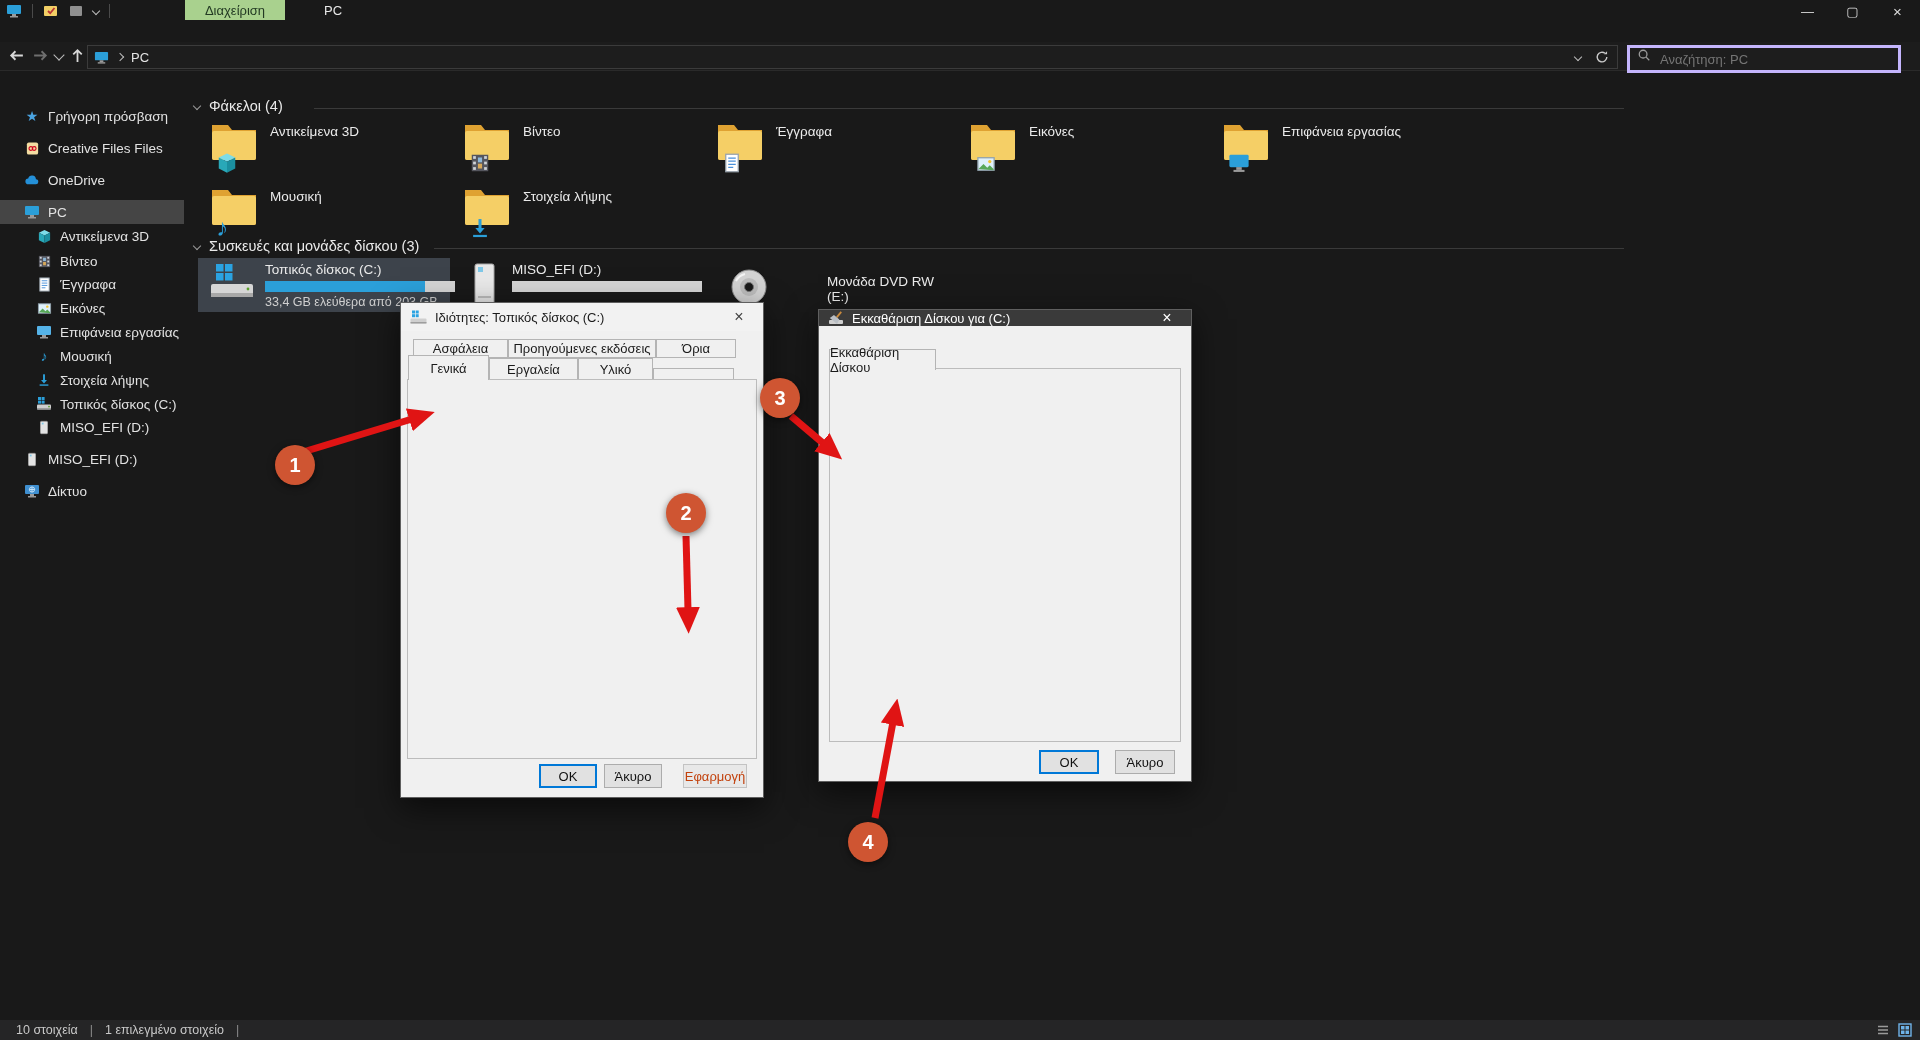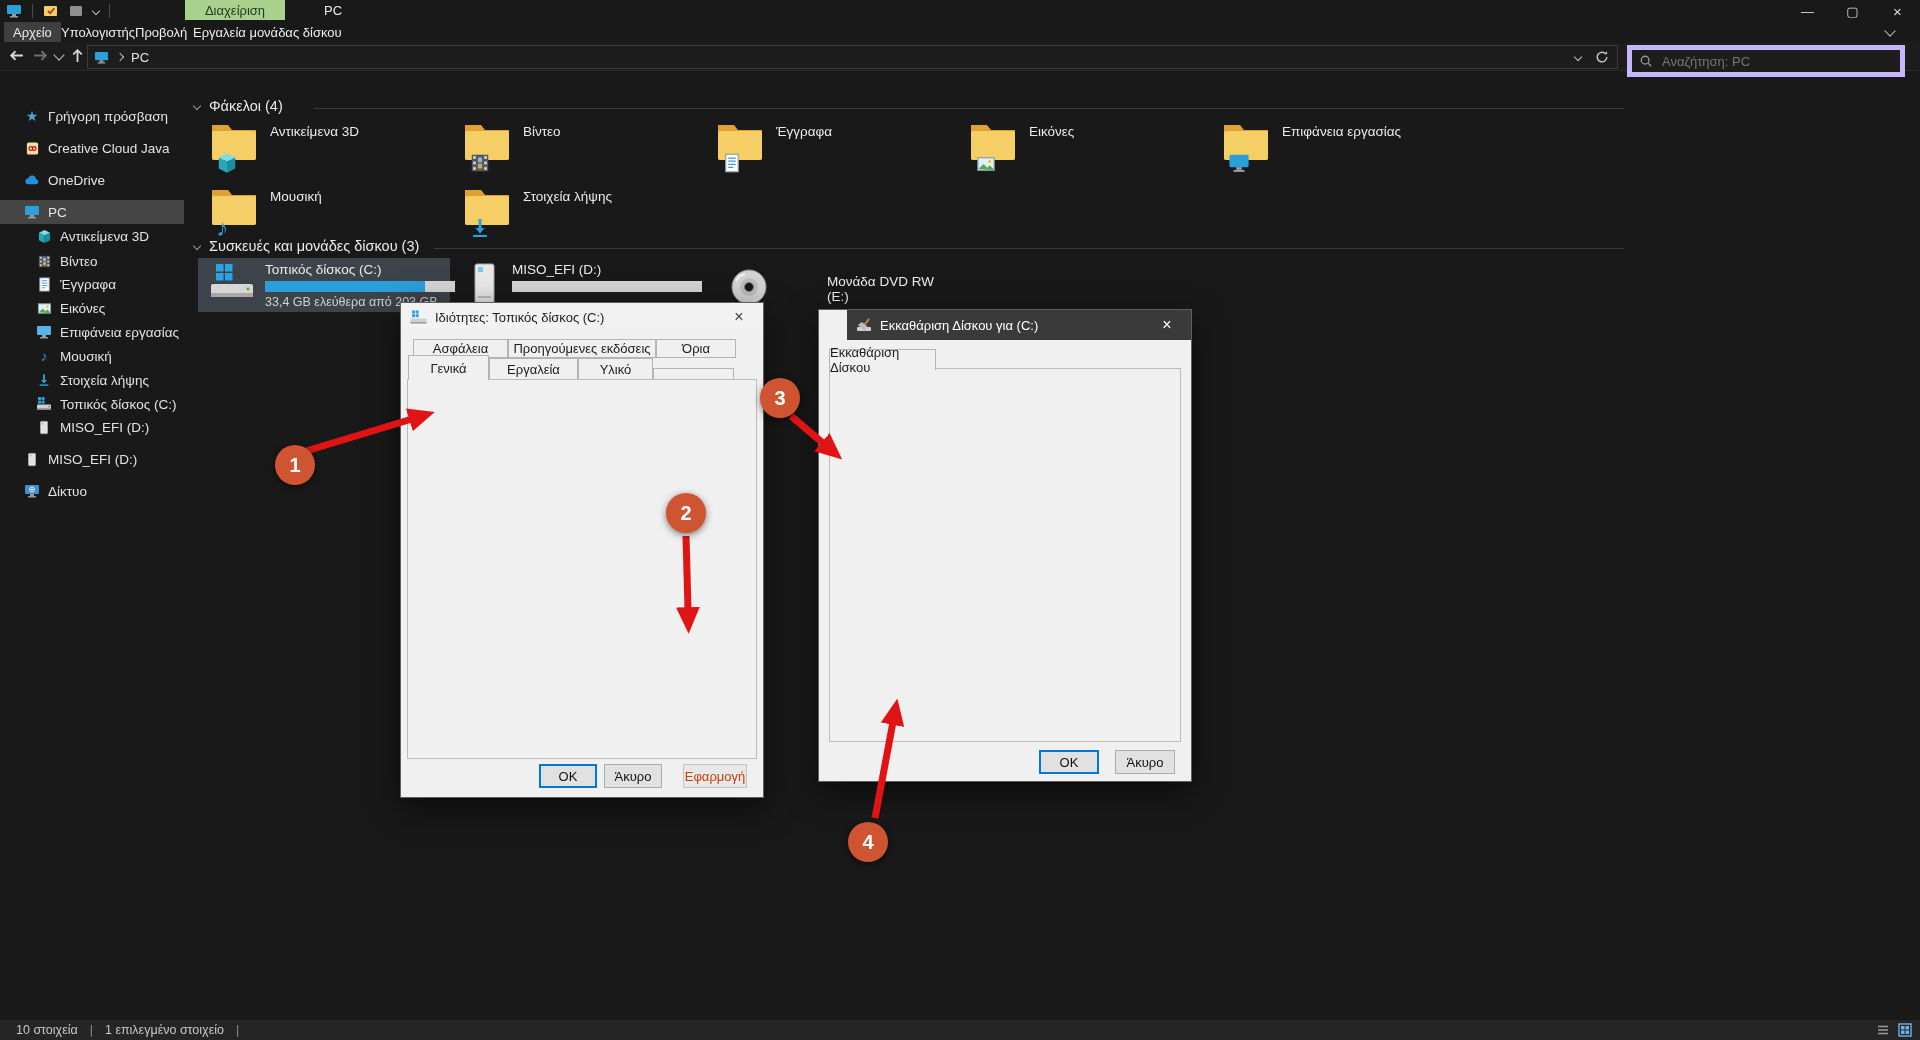--- a/index.html
+++ b/index.html
@@ -17,21 +17,21 @@
   .wc{width:45px;height:22px;display:flex;align-items:center;justify-content:center;color:#dcdcdc;font-size:13px;}
   .wc.close{font-size:15px;}
 
   #ribbon{position:absolute;left:0;top:22px;width:1920px;height:20px;background:#191919;}
   .rtab{position:absolute;top:0;height:20px;display:flex;align-items:center;font-size:13px;color:#ececec;padding:0 9px;}
   .rtab.file{background:#3f3f3f;}
 
   #toolbar{position:absolute;left:0;top:42px;width:1920px;height:28px;background:#1c1c1c;border-bottom:1px solid #2a2a2a;}
   .navic{position:absolute;top:5px;}
   .addr{position:absolute;left:87px;top:3px;width:1529px;height:22px;background:#1d1d1d;border:1px solid #3b3b3b;display:flex;align-items:center;font-size:13px;color:#e4e4e4;}
-  .search{position:absolute;left:1627px;top:3px;width:268px;height:22px;background:#1d1d1d;border:5px solid #c4b5fd;display:flex;align-items:center;}
+  .search{position:absolute;left:1627px;top:3px;width:268px;height:22px;background:#1d1d1d;border:3px solid #c4b5fd;display:flex;}
   .search input{background:transparent;border:0;outline:0;color:#9a9a9a;font-size:13px;width:220px;font-family:"Liberation Sans",sans-serif;}
   .chev{width:7px;height:7px;border-right:1.6px solid #bdbdbd;border-bottom:1.6px solid #bdbdbd;transform:rotate(45deg);display:inline-block;}
   .chev.right{transform:rotate(-45deg);}
   .chev.small{width:5px;height:5px;}
 
   
   #sidebar{position:absolute;left:0;top:70px;width:184px;height:950px;}
   .side-item{position:absolute;left:0;width:184px;height:24px;display:flex;align-items:center;font-size:13.5px;color:#e2e2e2;box-sizing:border-box;}
   .side-item .ic{margin-right:8px;display:flex;width:16px;justify-content:center;}
   .lvl0{padding-left:24px;}
@@ -129,27 +129,20 @@
     </div>
     <div class="manage-tab">Διαχείριση</div>
     <div class="win-title">PC</div>
     <div class="win-controls">
       <span class="wc">—</span>
       <span class="wc">▢</span>
       <span class="wc close">×</span>
     </div>
   </div>
 
-  <div id="ribbon">
-    <span class="rtab file" style="left:4px;">Αρχείο</span>
-    <span class="rtab" style="left:52px;">Υπολογιστής</span>
-    <span class="rtab" style="left:126px;">Προβολή</span>
-    <span class="rtab" style="left:184px;">Εργαλεία μονάδας δίσκου</span>
-    <span class="chev" style="position:absolute;right:26px;top:5px;"></span>
-  </div>
 
   <div id="toolbar">
     <span class="navic" style="left:8px;">
       <svg width="17" height="17" viewBox="0 0 16 16">
           <path d="M14 8H3M7 4 3 8l4 4" stroke="#d8d8d8" stroke-width="1.7" fill="none"></path>
         </svg>
     </span>
     <span class="navic" style="left:32px;">
       <svg width="17" height="17" viewBox="0 0 16 16">
           <path d="M2 8h11M9 4l4 4-4 4" stroke="#6f6f6f" stroke-width="1.7" fill="none"></path>
@@ -200,21 +193,21 @@
       <span>Γρήγορη πρόσβαση</span>
     </div>
     <div class="side-item lvl0" style="top:66px;">
       <span class="ic">
         <svg width="15" height="15" viewBox="0 0 16 16">
             <rect x="2" y="1.5" width="12" height="13" rx="2" fill="#f3dda2"></rect>
             <circle cx="6.3" cy="8" r="2" fill="none" stroke="#d0021b" stroke-width="1.2"></circle>
             <circle cx="9.8" cy="8" r="2" fill="none" stroke="#d0021b" stroke-width="1.2"></circle>
           </svg>
       </span>
-      <span>Creative Cloud Java</span>
+      <span>Creative Files Files</span>
     </div>
     <div class="side-item lvl0" style="top:98px;">
       <span class="ic">
         <svg width="16" height="16" viewBox="0 0 16 16">
             <path d="M4.4 12.2a2.9 2.9 0 0 1-.2-5.8A4 4 0 0 1 12 7.2a2.5 2.5 0 0 1-.4 5z" fill="#2490d8"></path>
           </svg>
       </span>
       <span>OneDrive</span>
     </div>
     <div class="side-item lvl0 selected" style="top:130px;">
@@ -613,21 +606,21 @@
     <span class="dtext" style="left:42px;top:371px;width:300px;line-height:15.5px;">Συμπίεση της μονάδας δίσκου για εξοικονόμηση χώρου στο δίσκο</span>
     <span class="cb checked abs" style="left:20px;top:406px;"></span>
     <span class="dtext" style="left:42px;top:404px;width:302px;line-height:15.5px;">Να επιτρέπεται στα αρχεία αυτής της μονάδας δίσκου να έχουν ευρετήριο περιεχομένων καθώς και ιδιότητες αρχείων</span>
 
     <div class="btn focus" style="left:138px;top:461px;width:58px;height:24px;">OK</div>
     <div class="btn" style="left:203px;top:461px;width:58px;height:24px;">Άκυρο</div>
     <div class="btn disabled" style="left:282px;top:461px;width:64px;height:24px;">Εφαρμογή</div>
   </div>
 
   <div class="dialog" style="left:818px;top:309px;width:372px;height:471px;z-index:31;">
-    <div class="dlg-title" style="height:30px;background:#3a3a3a;color:#fff;margin-left:28px;">
+    <div class="dlg-title" style="height:16px;background:#3a3a3a;color:#fff;">
       <span>
         <svg width="16" height="16" viewBox="0 0 16 16">
             <rect x="1" y="10" width="14" height="4" rx="1" fill="#cfcfcf"></rect>
             <g transform="rotate(40 8 8)">
               <rect x="7.2" y="0" width="1.8" height="7" fill="#c98a3d"></rect>
               <path d="M4.5 7h7l1.2 5H3.3z" fill="#b9bec4"></path>
             </g>
           </svg>
       </span>
       <span>Εκκαθάριση Δίσκου για  (C:)</span>

